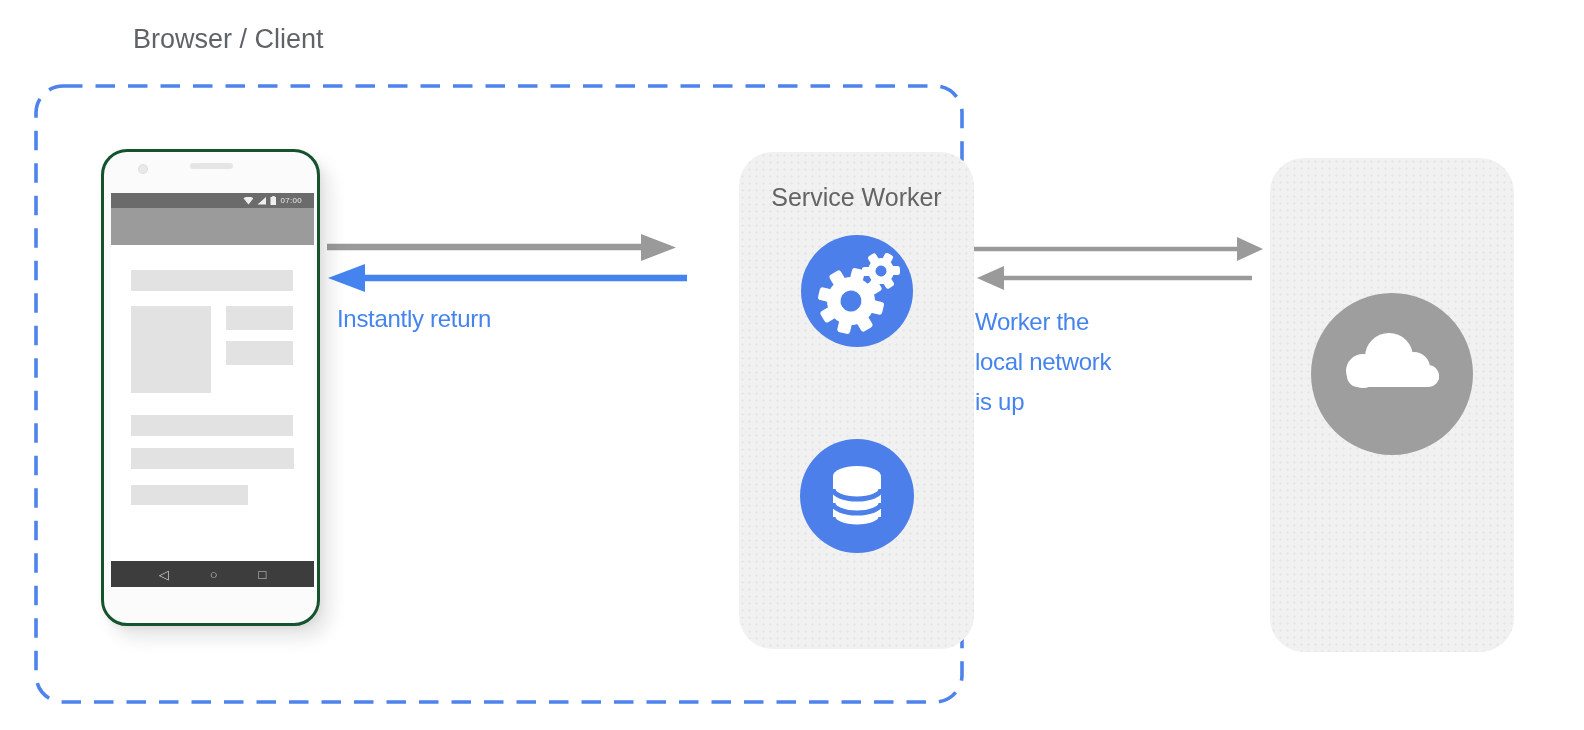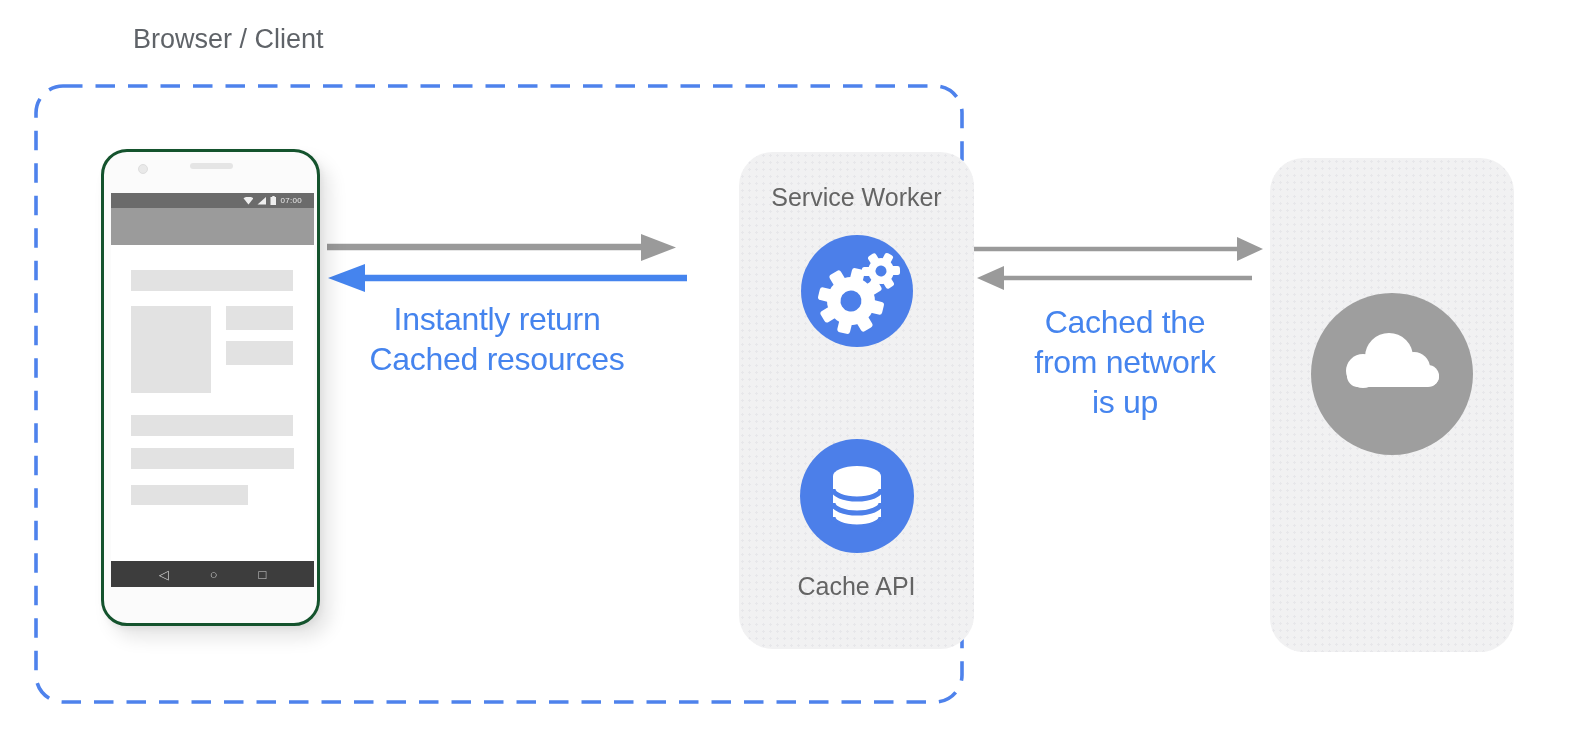--- a/index.html
+++ b/index.html
@@ -56,22 +56,22 @@
     color: #646464; font-size: 25px; }
   .panel-caption { position: absolute; left: 0; top: 420px; width: 100%; text-align: center;
     color: #646464; font-size: 25px; }
   .icon-circle { position: absolute; left: 50%; transform: translateX(-50%);
     border-radius: 50%; display: flex; align-items: center; justify-content: center; }
   .gear-circle  { top: 83px;  width: 112px; height: 112px; background: #4c7fe9; }
   .cache-circle { top: 287px; width: 114px; height: 114px; background: #4c7fe9; }
   .cloud-circle { top: 135px; width: 162px; height: 162px; background: #9e9e9e; }
 
   
-  .annot { position: absolute; z-index: 3; color: #4584ee; font-size: 32px;
-    line-height: 40px; text-align: center; letter-spacing: -0.3px; }
+  .annot { position: absolute; z-index: 3; color: #4584ee; font-size: 24px;
+    line-height: 40px; letter-spacing: -0.3px; }
   .annot-left  { left: 337px; top: 299px; width: 320px; }
   .annot-right { left: 975px; top: 302px; width: 300px; }
 </style>
 </head>
 <body>
 
 <div class="canvas">
 
   <svg class="overlay" viewBox="0 0 1584 730" xmlns="http://www.w3.org/2000/svg">
 
@@ -166,40 +166,38 @@
 
     <div class="icon-circle cache-circle">
       <svg width="114" height="114" viewBox="0 0 114 114" xmlns="http://www.w3.org/2000/svg">
         <path d="M33 37 a24 10 0 0 1 48 0 v41 a24 10 0 0 1 -48 0 z" fill="#ffffff"></path>
         <path d="M33 50 a24 10 0 0 0 48 0" stroke="#4c7fe9" stroke-width="5" fill="none"></path>
         <path d="M33 64 a24 10 0 0 0 48 0" stroke="#4c7fe9" stroke-width="5" fill="none"></path>
         <path d="M33 78 a24 10 0 0 0 48 0" stroke="#4c7fe9" stroke-width="5" fill="none"></path>
       </svg>
     </div>
 
-    <div class="panel-caption">Cache API</div>
   </div>
 
   <div class="panel web-panel">
     <div class="icon-circle cloud-circle">
       <svg width="162" height="162" viewBox="0 0 162 162" xmlns="http://www.w3.org/2000/svg">
         <g fill="#ffffff">
           <circle cx="52" cy="78" r="17"></circle>
           <circle cx="78" cy="64" r="24"></circle>
           <circle cx="103" cy="75" r="16"></circle>
           <circle cx="119" cy="84" r="9"></circle>
           <rect x="36" y="72" width="92" height="22" rx="11"></rect>
         </g>
       </svg>
     </div>
   </div>
 
   <div class="annot annot-left">
     <div>Instantly return</div>
-    <div>Cached resources</div>
   </div>
   <div class="annot annot-right">
-    <div>Cached the</div>
-    <div>from network</div>
+    <div>Worker the</div>
+    <div>local network</div>
     <div>is up</div>
   </div>
 
 </div>
 
 </body></html>

